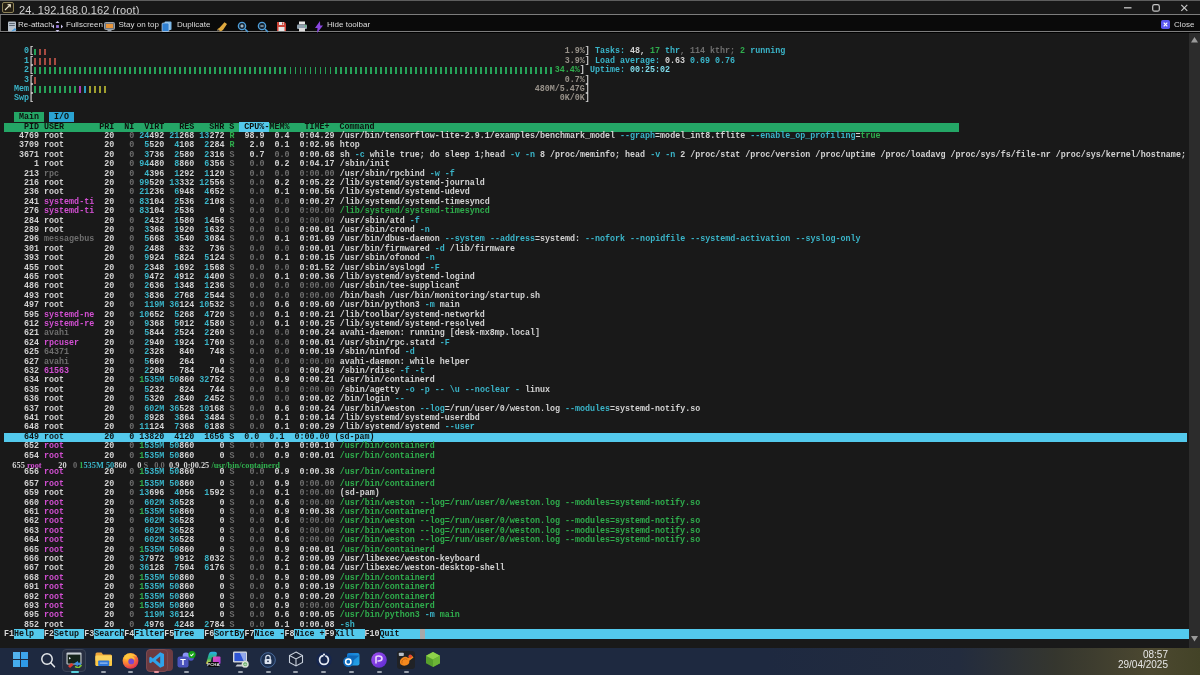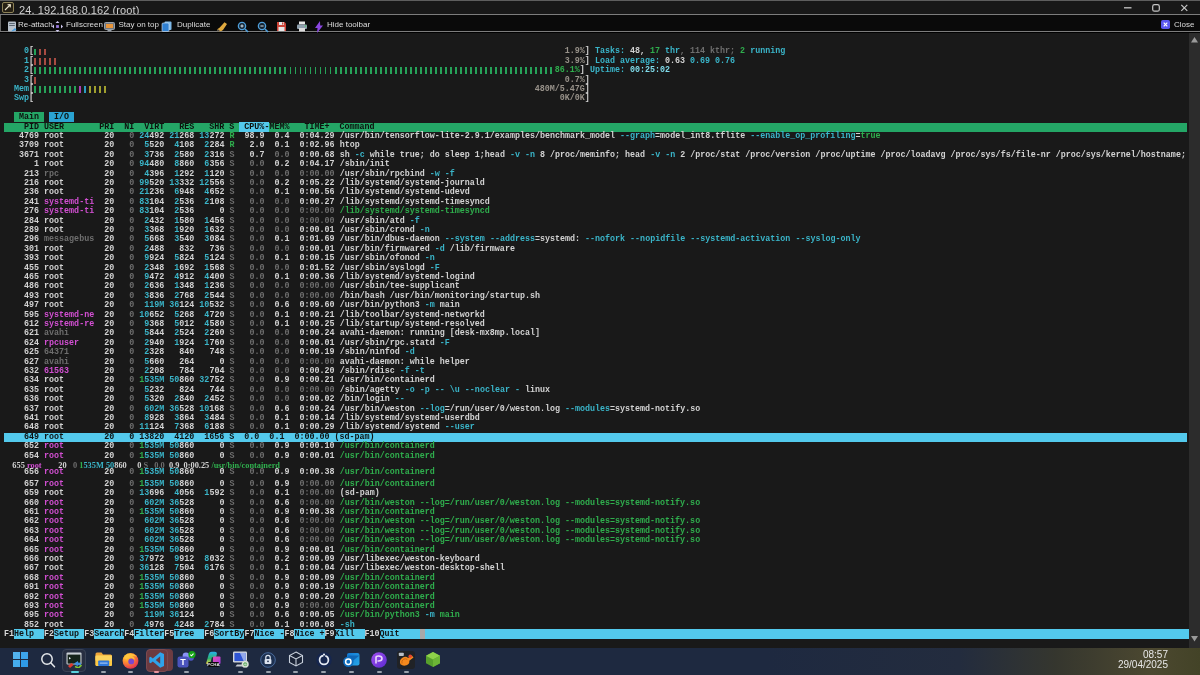--- a/index.html
+++ b/index.html
@@ -104,47 +104,47 @@
 <div style="position:absolute;left:39.07px;top:48.60px;width:10.02px;height:6.8px;background:repeating-linear-gradient(90deg,#a84b42 0 1.9px,transparent 1.9px 5.01px)"></div>
 <div style="position:absolute;left:34.06px;top:58.00px;width:25.05px;height:6.8px;background:repeating-linear-gradient(90deg,#a84b42 0 1.9px,transparent 1.9px 5.01px)"></div>
 <div style="position:absolute;left:34.06px;top:67.40px;width:521.04px;height:6.8px;background:repeating-linear-gradient(90deg,#26a258 0 1.9px,transparent 1.9px 5.01px)"></div>
 <div style="position:absolute;left:34.06px;top:76.80px;width:5.01px;height:6.8px;background:repeating-linear-gradient(90deg,#a84b42 0 1.9px,transparent 1.9px 5.01px)"></div>
 <div style="position:absolute;left:34.06px;top:86.20px;width:45.09px;height:6.8px;background:repeating-linear-gradient(90deg,#26a258 0 1.9px,transparent 1.9px 5.01px)"></div>
 <div style="position:absolute;left:79.15px;top:86.20px;width:5.01px;height:6.8px;background:repeating-linear-gradient(90deg,#aa3fb4 0 1.9px,transparent 1.9px 5.01px)"></div>
 <div style="position:absolute;left:84.16px;top:86.20px;width:5.01px;height:6.8px;background:repeating-linear-gradient(90deg,#2d9dc0 0 1.9px,transparent 1.9px 5.01px)"></div>
 <div style="position:absolute;left:89.17px;top:86.20px;width:20.04px;height:6.8px;background:repeating-linear-gradient(90deg,#a09f2e 0 1.9px,transparent 1.9px 5.01px)"></div>
 <div class="tr" style="top:47.30px;"><i class="c">    0</i><i class="w">[</i>                                                                                                          <i class="v">1.9%</i><i class="w">]</i> <i class="c">Tasks: </i><i class="w">48, </i><i class="g">17</i><i class="c"> thr</i><i class="d">, 114 kthr; </i><i class="g">2</i><i class="c"> running</i></div>
 <div class="tr" style="top:56.70px;"><i class="c">    1</i><i class="w">[</i>                                                                                                          <i class="v">3.9%</i><i class="w">]</i> <i class="c">Load average: </i><i class="w">0.63 </i><i class="c">0.69 0.76</i></div>
-<div class="tr" style="top:66.10px;"><i class="c">    2</i><i class="w">[</i>                                                                                                        <i class="g">86.1%</i><i class="w">]</i> <i class="c">Uptime: </i><i class="C">00:25:02</i></div>
+<div class="tr" style="top:66.10px;"><i class="c">    2</i><i class="w">[</i>                                                                                                        <i class="g">34.4%</i><i class="w">]</i> <i class="c">Uptime: </i><i class="C">00:25:02</i></div>
 <div class="tr" style="top:75.50px;"><i class="c">    3</i><i class="w">[</i>                                                                                                          <i class="v">0.7%</i><i class="w">]</i></div>
 <div class="tr" style="top:84.90px;"><i class="c">  Mem</i><i class="w">[</i>                                                                                                    <i class="v">480M/5.47G</i><i class="w">]</i></div>
 <div class="tr" style="top:94.30px;"><i class="c">  Swp</i><i class="w">[</i>                                                                                                         <i class="v">0K/0K</i><i class="w">]</i></div>
 <div class="tr" style="top:113.10px;">  <i class="kb"> Main </i> <i class="ib"> I/O </i></div>
-<div class="tr" style="top:122.50px;background:#24a666;color:#0d120e;width:1183px;">    PID USER       PRI  NI  VIRT   RES   SHR S <i class="sb"> CPU%-</i>MEM%   TIME+  Command                                                                                                                                                                   </div>
+<div class="tr" style="top:122.50px;background:#24a666;color:#0d120e;width:955px;">    PID USER       PRI  NI  VIRT   RES   SHR S <i class="sb"> CPU%-</i>MEM%   TIME+  Command                                                                                                                                                                   </div>
 <div class="tr" style="top:131.90px;"><i class="w">   4769</i> <i class="w">root      </i><i class="w">  20</i><i class="d">   0</i> <i class="c">24</i><i class="w">492</i> <i class="c">21</i><i class="w">268</i> <i class="c">13</i><i class="w">272</i> <i class="g">R</i> <i class="w"> 98.9</i><i class="w">  0.4</i><i class="w">  0:04.29</i> <i class="w">/usr/bin/tensorflow-lite-2.9.1/examples/benchmark_model </i><i class="c">--graph</i><i class="w">=model_int8.tflite </i><i class="c">--enable_op_profiling</i><i class="w">=</i><i class="g">true</i></div>
 <div class="tr" style="top:141.30px;"><i class="w">   3709</i> <i class="w">root      </i><i class="w">  20</i><i class="d">   0</i>  <i class="c">5</i><i class="w">520</i>  <i class="c">4</i><i class="w">108</i>  <i class="c">2</i><i class="w">284</i> <i class="g">R</i> <i class="w">  2.0</i><i class="w">  0.1</i><i class="w">  0:02.96</i> <i class="w">htop</i></div>
 <div class="tr" style="top:150.70px;"><i class="w">   3671</i> <i class="w">root      </i><i class="w">  20</i><i class="d">   0</i>  <i class="c">3</i><i class="w">736</i>  <i class="c">2</i><i class="w">580</i>  <i class="c">2</i><i class="w">316</i> <i class="d">S</i> <i class="w">  0.7</i><i class="d">  0.0</i><i class="w">  0:00.68</i> <i class="w">sh </i><i class="c">-c</i><i class="w"> while true; do sleep 1;head </i><i class="c">-v</i><i class="w"> </i><i class="c">-n</i><i class="w"> 8 /proc/meminfo; head </i><i class="c">-v</i><i class="w"> </i><i class="c">-n</i><i class="w"> 2 /proc/stat /proc/version /proc/uptime /proc/loadavg /proc/sys/fs/file-nr /proc/sys/kernel/hostname;</i></div>
 <div class="tr" style="top:160.10px;"><i class="w">      1</i> <i class="w">root      </i><i class="w">  20</i><i class="d">   0</i> <i class="c">94</i><i class="w">480</i>  <i class="c">8</i><i class="w">860</i>  <i class="c">6</i><i class="w">356</i> <i class="d">S</i> <i class="d">  0.0</i><i class="w">  0.2</i><i class="w">  0:04.17</i> <i class="w">/sbin/init</i></div>
 <div class="tr" style="top:169.50px;"><i class="w">    213</i> <i class="d">rpc       </i><i class="w">  20</i><i class="d">   0</i>  <i class="c">4</i><i class="w">396</i>  <i class="c">1</i><i class="w">292</i>  <i class="c">1</i><i class="w">120</i> <i class="d">S</i> <i class="d">  0.0</i><i class="d">  0.0</i><i class="d">  0:00.00</i> <i class="w">/usr/sbin/rpcbind </i><i class="c">-w</i><i class="w"> </i><i class="c">-f</i></div>
 <div class="tr" style="top:178.90px;"><i class="w">    216</i> <i class="w">root      </i><i class="w">  20</i><i class="d">   0</i> <i class="c">99</i><i class="w">520</i> <i class="c">13</i><i class="w">332</i> <i class="c">12</i><i class="w">556</i> <i class="d">S</i> <i class="d">  0.0</i><i class="w">  0.2</i><i class="w">  0:05.22</i> <i class="w">/lib/systemd/systemd-journald</i></div>
 <div class="tr" style="top:188.30px;"><i class="w">    236</i> <i class="w">root      </i><i class="w">  20</i><i class="d">   0</i> <i class="c">21</i><i class="w">236</i>  <i class="c">6</i><i class="w">948</i>  <i class="c">4</i><i class="w">652</i> <i class="d">S</i> <i class="d">  0.0</i><i class="w">  0.1</i><i class="w">  0:00.56</i> <i class="w">/lib/systemd/systemd-udevd</i></div>
 <div class="tr" style="top:197.70px;"><i class="w">    241</i> <i class="m">systemd-ti</i><i class="w">  20</i><i class="d">   0</i> <i class="c">83</i><i class="w">104</i>  <i class="c">2</i><i class="w">536</i>  <i class="c">2</i><i class="w">108</i> <i class="d">S</i> <i class="d">  0.0</i><i class="d">  0.0</i><i class="w">  0:00.27</i> <i class="w">/lib/systemd/systemd-timesyncd</i></div>
 <div class="tr" style="top:207.10px;"><i class="w">    276</i> <i class="m">systemd-ti</i><i class="w">  20</i><i class="d">   0</i> <i class="c">83</i><i class="w">104</i>  <i class="c">2</i><i class="w">536</i>     <i class="w">0</i> <i class="d">S</i> <i class="d">  0.0</i><i class="d">  0.0</i><i class="d">  0:00.00</i> <i class="g">/lib/systemd/systemd-timesyncd</i></div>
 <div class="tr" style="top:216.50px;"><i class="w">    284</i> <i class="w">root      </i><i class="w">  20</i><i class="d">   0</i>  <i class="c">2</i><i class="w">432</i>  <i class="c">1</i><i class="w">580</i>  <i class="c">1</i><i class="w">456</i> <i class="d">S</i> <i class="d">  0.0</i><i class="d">  0.0</i><i class="d">  0:00.00</i> <i class="w">/usr/sbin/atd </i><i class="c">-f</i></div>
 <div class="tr" style="top:225.90px;"><i class="w">    289</i> <i class="w">root      </i><i class="w">  20</i><i class="d">   0</i>  <i class="c">3</i><i class="w">368</i>  <i class="c">1</i><i class="w">920</i>  <i class="c">1</i><i class="w">632</i> <i class="d">S</i> <i class="d">  0.0</i><i class="d">  0.0</i><i class="w">  0:00.01</i> <i class="w">/usr/sbin/crond </i><i class="c">-n</i></div>
 <div class="tr" style="top:235.30px;"><i class="w">    296</i> <i class="d">messagebus</i><i class="w">  20</i><i class="d">   0</i>  <i class="c">5</i><i class="w">668</i>  <i class="c">3</i><i class="w">540</i>  <i class="c">3</i><i class="w">084</i> <i class="d">S</i> <i class="d">  0.0</i><i class="w">  0.1</i><i class="w">  0:01.69</i> <i class="w">/usr/bin/dbus-daemon </i><i class="c">--system</i><i class="w"> </i><i class="c">--address</i><i class="w">=systemd: </i><i class="c">--nofork</i><i class="w"> </i><i class="c">--nopidfile</i><i class="w"> </i><i class="c">--systemd-activation</i><i class="w"> </i><i class="c">--syslog-only</i></div>
 <div class="tr" style="top:244.70px;"><i class="w">    301</i> <i class="w">root      </i><i class="w">  20</i><i class="d">   0</i>  <i class="c">2</i><i class="w">488</i>   <i class="w">832</i>   <i class="w">736</i> <i class="d">S</i> <i class="d">  0.0</i><i class="d">  0.0</i><i class="w">  0:00.01</i> <i class="w">/usr/bin/firmwared </i><i class="c">-d</i><i class="w"> /lib/firmware</i></div>
 <div class="tr" style="top:254.10px;"><i class="w">    393</i> <i class="w">root      </i><i class="w">  20</i><i class="d">   0</i>  <i class="c">9</i><i class="w">924</i>  <i class="c">5</i><i class="w">824</i>  <i class="c">5</i><i class="w">124</i> <i class="d">S</i> <i class="d">  0.0</i><i class="w">  0.1</i><i class="w">  0:00.15</i> <i class="w">/usr/sbin/ofonod </i><i class="c">-n</i></div>
 <div class="tr" style="top:263.50px;"><i class="w">    455</i> <i class="w">root      </i><i class="w">  20</i><i class="d">   0</i>  <i class="c">2</i><i class="w">348</i>  <i class="c">1</i><i class="w">692</i>  <i class="c">1</i><i class="w">568</i> <i class="d">S</i> <i class="d">  0.0</i><i class="d">  0.0</i><i class="w">  0:01.52</i> <i class="w">/usr/sbin/syslogd </i><i class="c">-F</i></div>
 <div class="tr" style="top:272.90px;"><i class="w">    465</i> <i class="w">root      </i><i class="w">  20</i><i class="d">   0</i>  <i class="c">9</i><i class="w">472</i>  <i class="c">4</i><i class="w">912</i>  <i class="c">4</i><i class="w">400</i> <i class="d">S</i> <i class="d">  0.0</i><i class="w">  0.1</i><i class="w">  0:00.36</i> <i class="w">/lib/systemd/systemd-logind</i></div>
 <div class="tr" style="top:282.30px;"><i class="w">    486</i> <i class="w">root      </i><i class="w">  20</i><i class="d">   0</i>  <i class="c">2</i><i class="w">636</i>  <i class="c">1</i><i class="w">348</i>  <i class="c">1</i><i class="w">236</i> <i class="d">S</i> <i class="d">  0.0</i><i class="d">  0.0</i><i class="d">  0:00.00</i> <i class="w">/usr/sbin/tee-supplicant</i></div>
 <div class="tr" style="top:291.70px;"><i class="w">    493</i> <i class="w">root      </i><i class="w">  20</i><i class="d">   0</i>  <i class="c">3</i><i class="w">836</i>  <i class="c">2</i><i class="w">768</i>  <i class="c">2</i><i class="w">544</i> <i class="d">S</i> <i class="d">  0.0</i><i class="d">  0.0</i><i class="d">  0:00.00</i> <i class="w">/bin/bash /usr/bin/monitoring/startup.sh</i></div>
 <div class="tr" style="top:301.10px;"><i class="w">    497</i> <i class="w">root      </i><i class="w">  20</i><i class="d">   0</i>  <i class="c">119M</i> <i class="c">36</i><i class="w">124</i> <i class="c">10</i><i class="w">532</i> <i class="d">S</i> <i class="d">  0.0</i><i class="w">  0.6</i><i class="w">  0:09.60</i> <i class="w">/usr/bin/python3 </i><i class="c">-m</i><i class="w"> main</i></div>
 <div class="tr" style="top:310.50px;"><i class="w">    595</i> <i class="m">systemd-ne</i><i class="w">  20</i><i class="d">   0</i> <i class="c">10</i><i class="w">652</i>  <i class="c">5</i><i class="w">268</i>  <i class="c">4</i><i class="w">720</i> <i class="d">S</i> <i class="d">  0.0</i><i class="w">  0.1</i><i class="w">  0:00.21</i> <i class="w">/lib/toolbar/systemd-networkd</i></div>
-<div class="tr" style="top:319.90px;"><i class="w">    612</i> <i class="m">systemd-re</i><i class="w">  20</i><i class="d">   0</i>  <i class="c">9</i><i class="w">368</i>  <i class="c">5</i><i class="w">012</i>  <i class="c">4</i><i class="w">580</i> <i class="d">S</i> <i class="d">  0.0</i><i class="w">  0.1</i><i class="w">  0:00.25</i> <i class="w">/lib/startup/systemd-resolved</i></div>
+<div class="tr" style="top:319.90px;"><i class="w">    612</i> <i class="m">systemd-re</i><i class="w">  20</i><i class="d">   0</i>  <i class="c">9</i><i class="w">368</i>  <i class="c">5</i><i class="w">012</i>  <i class="c">4</i><i class="w">580</i> <i class="d">S</i> <i class="d">  0.0</i><i class="w">  0.1</i><i class="w">  0:00.25</i> <i class="w">/lib/systemd/systemd-resolved</i></div>
 <div class="tr" style="top:329.30px;"><i class="w">    621</i> <i class="d">avahi     </i><i class="w">  20</i><i class="d">   0</i>  <i class="c">5</i><i class="w">844</i>  <i class="c">2</i><i class="w">524</i>  <i class="c">2</i><i class="w">260</i> <i class="d">S</i> <i class="d">  0.0</i><i class="d">  0.0</i><i class="w">  0:00.24</i> <i class="w">avahi-daemon: running [desk-mx8mp.local]</i></div>
 <div class="tr" style="top:338.70px;"><i class="w">    624</i> <i class="m">rpcuser   </i><i class="w">  20</i><i class="d">   0</i>  <i class="c">2</i><i class="w">940</i>  <i class="c">1</i><i class="w">924</i>  <i class="c">1</i><i class="w">760</i> <i class="d">S</i> <i class="d">  0.0</i><i class="d">  0.0</i><i class="w">  0:00.01</i> <i class="w">/usr/sbin/rpc.statd </i><i class="c">-F</i></div>
 <div class="tr" style="top:348.10px;"><i class="w">    625</i> <i class="d">64371     </i><i class="w">  20</i><i class="d">   0</i>  <i class="c">2</i><i class="w">328</i>   <i class="w">840</i>   <i class="w">748</i> <i class="d">S</i> <i class="d">  0.0</i><i class="d">  0.0</i><i class="w">  0:00.19</i> <i class="w">/sbin/ninfod </i><i class="c">-d</i></div>
 <div class="tr" style="top:357.50px;"><i class="w">    627</i> <i class="d">avahi     </i><i class="w">  20</i><i class="d">   0</i>  <i class="c">5</i><i class="w">660</i>   <i class="w">264</i>     <i class="w">0</i> <i class="d">S</i> <i class="d">  0.0</i><i class="d">  0.0</i><i class="d">  0:00.00</i> <i class="w">avahi-daemon: while helper</i></div>
 <div class="tr" style="top:366.90px;"><i class="w">    632</i> <i class="m">61563     </i><i class="w">  20</i><i class="d">   0</i>  <i class="c">2</i><i class="w">208</i>   <i class="w">784</i>   <i class="w">704</i> <i class="d">S</i> <i class="d">  0.0</i><i class="d">  0.0</i><i class="w">  0:00.20</i> <i class="w">/sbin/rdisc </i><i class="c">-f</i><i class="w"> </i><i class="c">-t</i></div>
 <div class="tr" style="top:376.30px;"><i class="w">    634</i> <i class="w">root      </i><i class="w">  20</i><i class="d">   0</i> <i class="g">1</i><i class="c">535M</i> <i class="c">50</i><i class="w">860</i> <i class="c">32</i><i class="w">752</i> <i class="d">S</i> <i class="d">  0.0</i><i class="w">  0.9</i><i class="w">  0:00.21</i> <i class="w">/usr/bin/containerd</i></div>
 <div class="tr" style="top:385.70px;"><i class="w">    635</i> <i class="w">root      </i><i class="w">  20</i><i class="d">   0</i>  <i class="c">5</i><i class="w">232</i>   <i class="w">824</i>   <i class="w">744</i> <i class="d">S</i> <i class="d">  0.0</i><i class="d">  0.0</i><i class="d">  0:00.00</i> <i class="w">/sbin/agetty </i><i class="c">-o</i><i class="w"> </i><i class="c">-p</i><i class="w"> </i><i class="c">--</i><i class="w"> </i><i class="c">\u</i><i class="w"> </i><i class="c">--noclear</i><i class="w"> </i><i class="c">-</i><i class="w"> linux</i></div>
 <div class="tr" style="top:395.10px;"><i class="w">    636</i> <i class="w">root      </i><i class="w">  20</i><i class="d">   0</i>  <i class="c">5</i><i class="w">320</i>  <i class="c">2</i><i class="w">840</i>  <i class="c">2</i><i class="w">452</i> <i class="d">S</i> <i class="d">  0.0</i><i class="d">  0.0</i><i class="w">  0:00.02</i> <i class="w">/bin/login </i><i class="c">--</i></div>
 <div class="tr" style="top:404.50px;"><i class="w">    637</i> <i class="w">root      </i><i class="w">  20</i><i class="d">   0</i>  <i class="c">602M</i> <i class="c">36</i><i class="w">528</i> <i class="c">10</i><i class="w">168</i> <i class="d">S</i> <i class="d">  0.0</i><i class="w">  0.6</i><i class="w">  0:00.24</i> <i class="w">/usr/bin/weston </i><i class="c">--log</i><i class="w">=/run/user/0/weston.log </i><i class="c">--modules</i><i class="w">=systemd-notify.so</i></div>
 <div class="tr" style="top:413.90px;"><i class="w">    641</i> <i class="w">root      </i><i class="w">  20</i><i class="d">   0</i>  <i class="c">8</i><i class="w">928</i>  <i class="c">3</i><i class="w">864</i>  <i class="c">3</i><i class="w">484</i> <i class="d">S</i> <i class="d">  0.0</i><i class="w">  0.1</i><i class="w">  0:00.14</i> <i class="w">/lib/systemd/systemd-userdbd</i></div>

